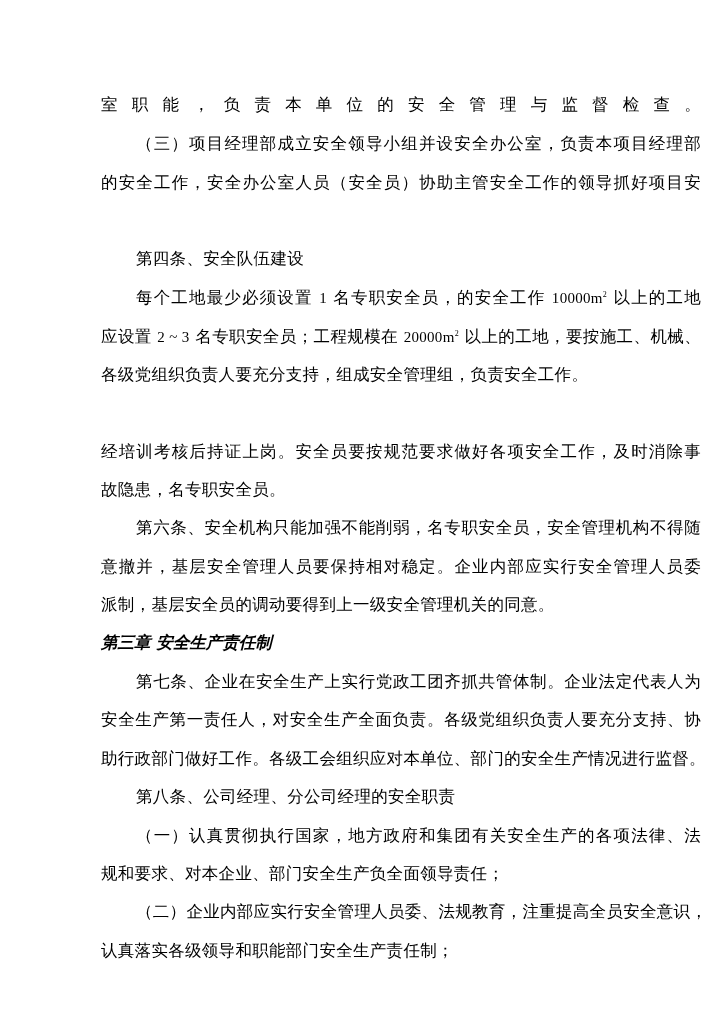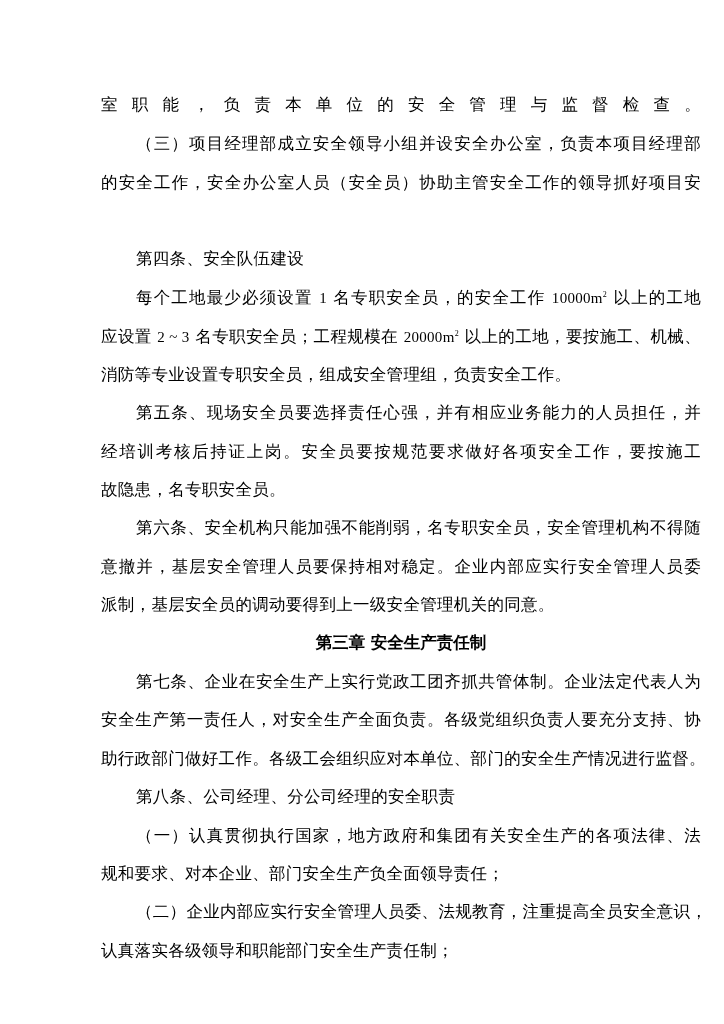--- a/index.html
+++ b/index.html
@@ -3,22 +3,22 @@
 <meta charset="utf-8">
 <style>
   html, body { margin: 0; padding: 0; background: #ffffff; }
   body { width: 724px; height: 1024px; position: relative; overflow: hidden;
          font-family: "DejaVu Sans", "Liberation Sans", sans-serif; color: #000; }
   .page { position: absolute; left: 8px; top: 0; width: 724px; height: 1024px; background: #fff; }
   .line { position: absolute; left: 93px; width: 600px; font-size: 16.5px; line-height: 22px;
           white-space: nowrap; letter-spacing: 0.3px; }
   .line.justify { text-align: justify; text-align-last: justify; }
   .line.indent { left: 128px; width: 565px; }
-  .heading { position: absolute; left: 93px; width: 600px; text-align: center;
-             font-size: 16.5px; font-weight: bold; line-height: 22px; }
+  .heading { position: absolute; left: 93px; width: 600px; text-align: left;
+             font-size: 16.5px; font-weight: bold; line-height: 22px; font-style: italic; }
   .num { font-family: "Liberation Serif", "DejaVu Serif", serif; font-size: 15px; }
   sup { font-size: 8px; vertical-align: super; line-height: 0; }
 </style>
 </head>
 <body>
 
 <div class="page">
 
   <div class="line justify" style="top:94px"><span>室职能，负责本单位的安全管理与监督检查。</span></div>
 
@@ -34,24 +34,23 @@
     <span class="num"><span>10000m</span><sup>2</sup></span>
     <span>以上的工地</span>
   </div>
   <div class="line justify" style="top:326px">
     <span>应设置</span>
     <span class="num">2 ~ 3</span>
     <span>名专职安全员；工程规模在</span>
     <span class="num"><span>20000m</span><sup>2</sup></span>
     <span>以上的工地，要按施工、机械、</span>
   </div>
-  <div class="line" style="top:364px"><span>消防等专业设置专职安全员，组成安全管理组，负责安全工作。</span></div>
+  <div class="line" style="top:364px"><span>各级党组织负责人要充分支持，组成安全管理组，负责安全工作。</span></div>
 
-  <div class="line indent justify" style="top:402px"><span>第五条、现场安全员要选择责任心强，并有相应业务能力的人员担任，并</span></div>
-  <div class="line justify" style="top:441px"><span>经培训考核后持证上岗。安全员要按规范要求做好各项安全工作，要按施工</span></div>
+  <div class="line justify" style="top:441px"><span>经培训考核后持证上岗。安全员要按规范要求做好各项安全工作，及时消除事</span></div>
   <div class="line" style="top:479px"><span>故隐患，名专职安全员。</span></div>
 
   <div class="line indent justify" style="top:517px"><span>第六条、安全机构只能加强不能削弱，名专职安全员，安全管理机构不得随</span></div>
   <div class="line justify" style="top:556px"><span>意撤并，基层安全管理人员要保持相对稳定。企业内部应实行安全管理人员委</span></div>
   <div class="line" style="top:594px"><span>派制，基层安全员的调动要得到上一级安全管理机关的同意。</span></div>
 
   <div class="heading" style="top:632px"><span>第三章 安全生产责任制</span></div>
 
   <div class="line indent justify" style="top:671px"><span>第七条、企业在安全生产上实行党政工团齐抓共管体制。企业法定代表人为</span></div>
   <div class="line justify" style="top:709px"><span>安全生产第一责任人，对安全生产全面负责。各级党组织负责人要充分支持、协</span></div>

